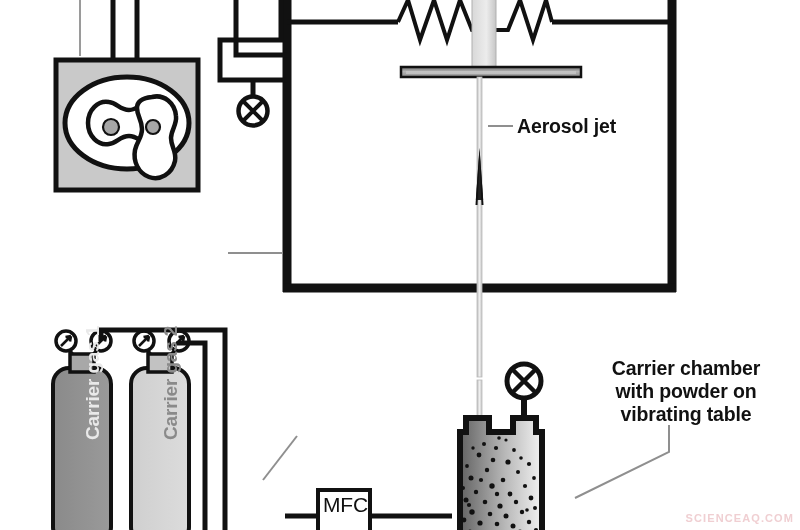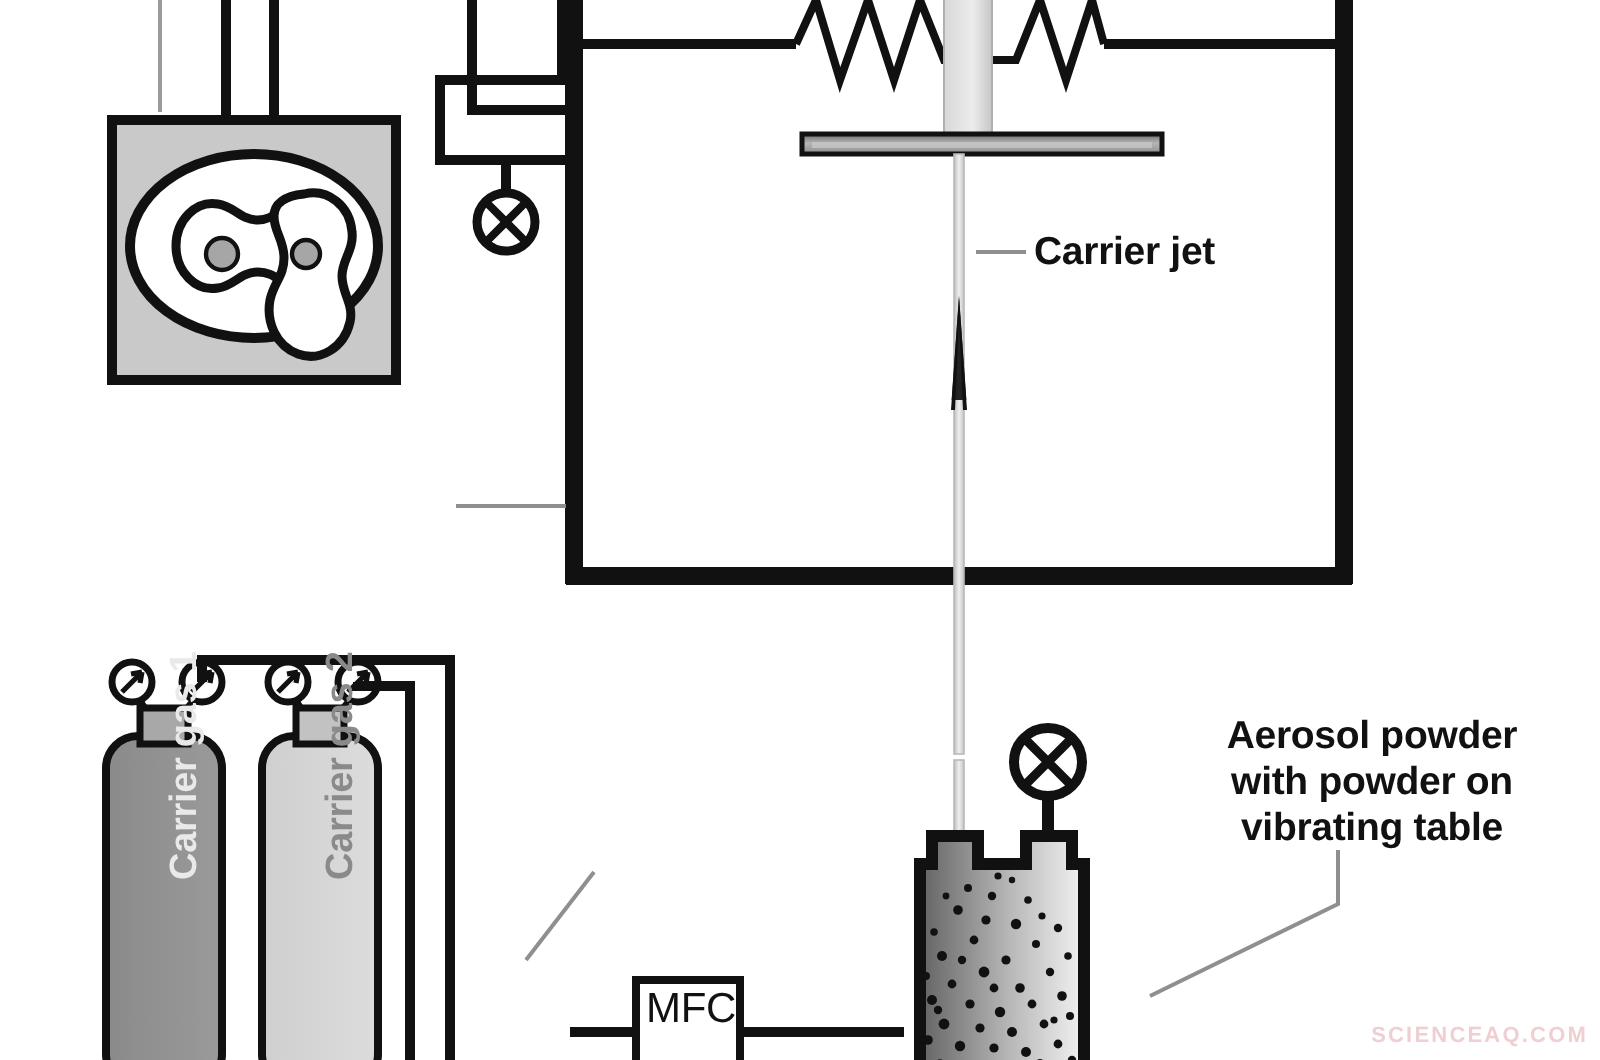--- a/index.html
+++ b/index.html
@@ -226,25 +226,25 @@
     </g>
 
     <g>
       <path d="M488 126 L513 126" stroke="#8f8f8f" stroke-width="2" fill="none"></path>
       <path d="M228 253 L283 253" stroke="#8f8f8f" stroke-width="2" fill="none"></path>
       <path d="M263 480 L297 436" stroke="#8f8f8f" stroke-width="2" fill="none"></path>
       <path d="M575 498 L669 452 L669 425" stroke="#8f8f8f" stroke-width="2" fill="none" stroke-linejoin="miter"></path>
     </g>
   </svg>
 
-  <div class="lbl l" style="left:517px;top:115px;">Carrier jet</div>
-
-
-
-  <div class="lbl c" style="left:588px;top:357px;width:196px;white-space:pre-line;">Aerosol powder
+  <div class="lbl l" style="left:517px;top:115px;">Aerosol jet</div>
+
+
+
+  <div class="lbl c" style="left:588px;top:357px;width:196px;white-space:pre-line;">Carrier chamber
 with powder on
 vibrating table</div>
 
   <div class="lbl" style="left:323px;top:493px;font-size:21px;font-weight:normal;">MFC</div>
 
   <div class="lbl" style="left:82px;top:440px;font-size:19px;color:#e9e9e9;
               transform:rotate(-90deg);transform-origin:0 0;white-space:nowrap;">Carrier gas 1</div>
 
   <div class="lbl" style="left:160px;top:440px;font-size:19px;color:#8a8a8a;
               transform:rotate(-90deg);transform-origin:0 0;white-space:nowrap;">Carrier gas 2</div>

